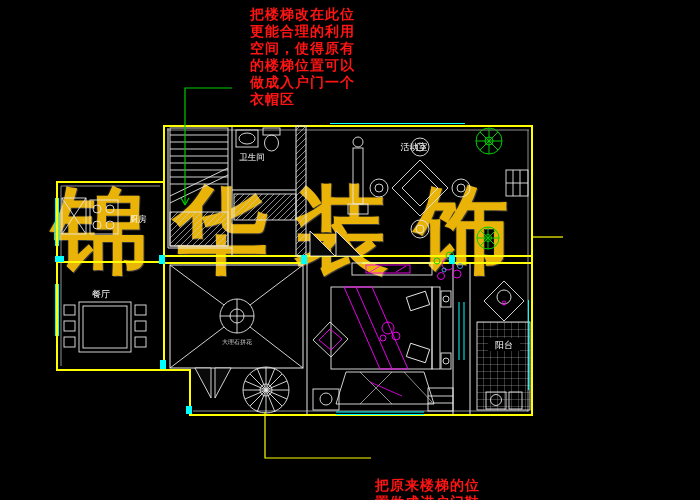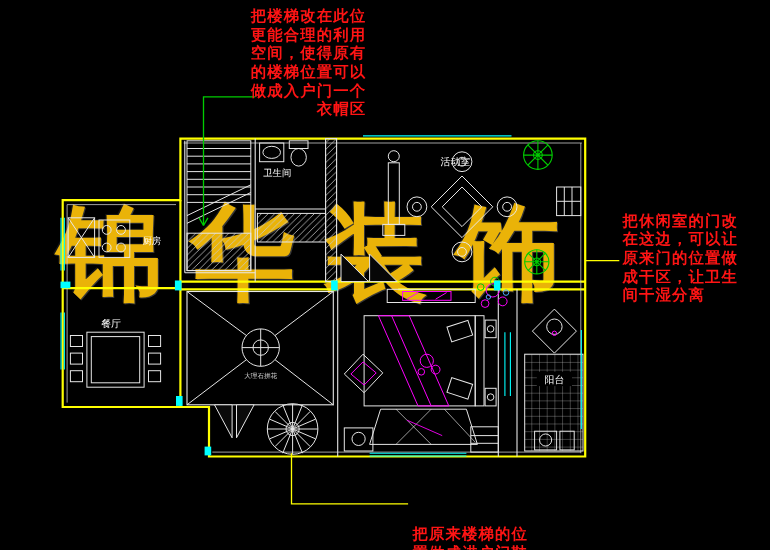--- a/index.html
+++ b/index.html
@@ -19,21 +19,21 @@
   }
 
   svg.plan { position:absolute; left:0; top:0; z-index:1; }
   svg text { font-family:"Liberation Sans", sans-serif; }
 
   .note {
     position:absolute; z-index:2;
     color:#ff1414; font-size:14px; line-height:17px; font-weight:bold;
     white-space:pre-line; letter-spacing:1px;
   }
-  .note-top    { left:217px; top:6px;   width:116px;text-align:right; }
+  .note-top    { left:250px; top:6px;   width:116px; }
   .note-right  { left:566px; top:192px; width:116px; }
   .note-bottom { left:375px; top:429px; width:116px;margin-top:48px; }
 </style>
 </head>
 <body>
 
 <div class="stage">
 
   <div class="watermark">锦华装饰</div>
 
@@ -292,22 +292,17 @@
       <polyline points="265,412 265,458 371,458" stroke="#ffff00" stroke-width="1.2"></polyline>
     </g>
   </svg>
 
   <div class="note note-top">把楼梯改在此位
 更能合理的利用
 空间，使得原有
 的楼梯位置可以
 做成入户门一个
 衣帽区</div>
-  <div class="note note-right">把休闲室的门改
-在这边，可以让
-原来门的位置做
-成干区，让卫生
-间干湿分离</div>
   <div class="note note-bottom">把原来楼梯的位
 置做成进户门鞋
 帽区，方便使用</div>
 
 </div>
 
 </body></html>

